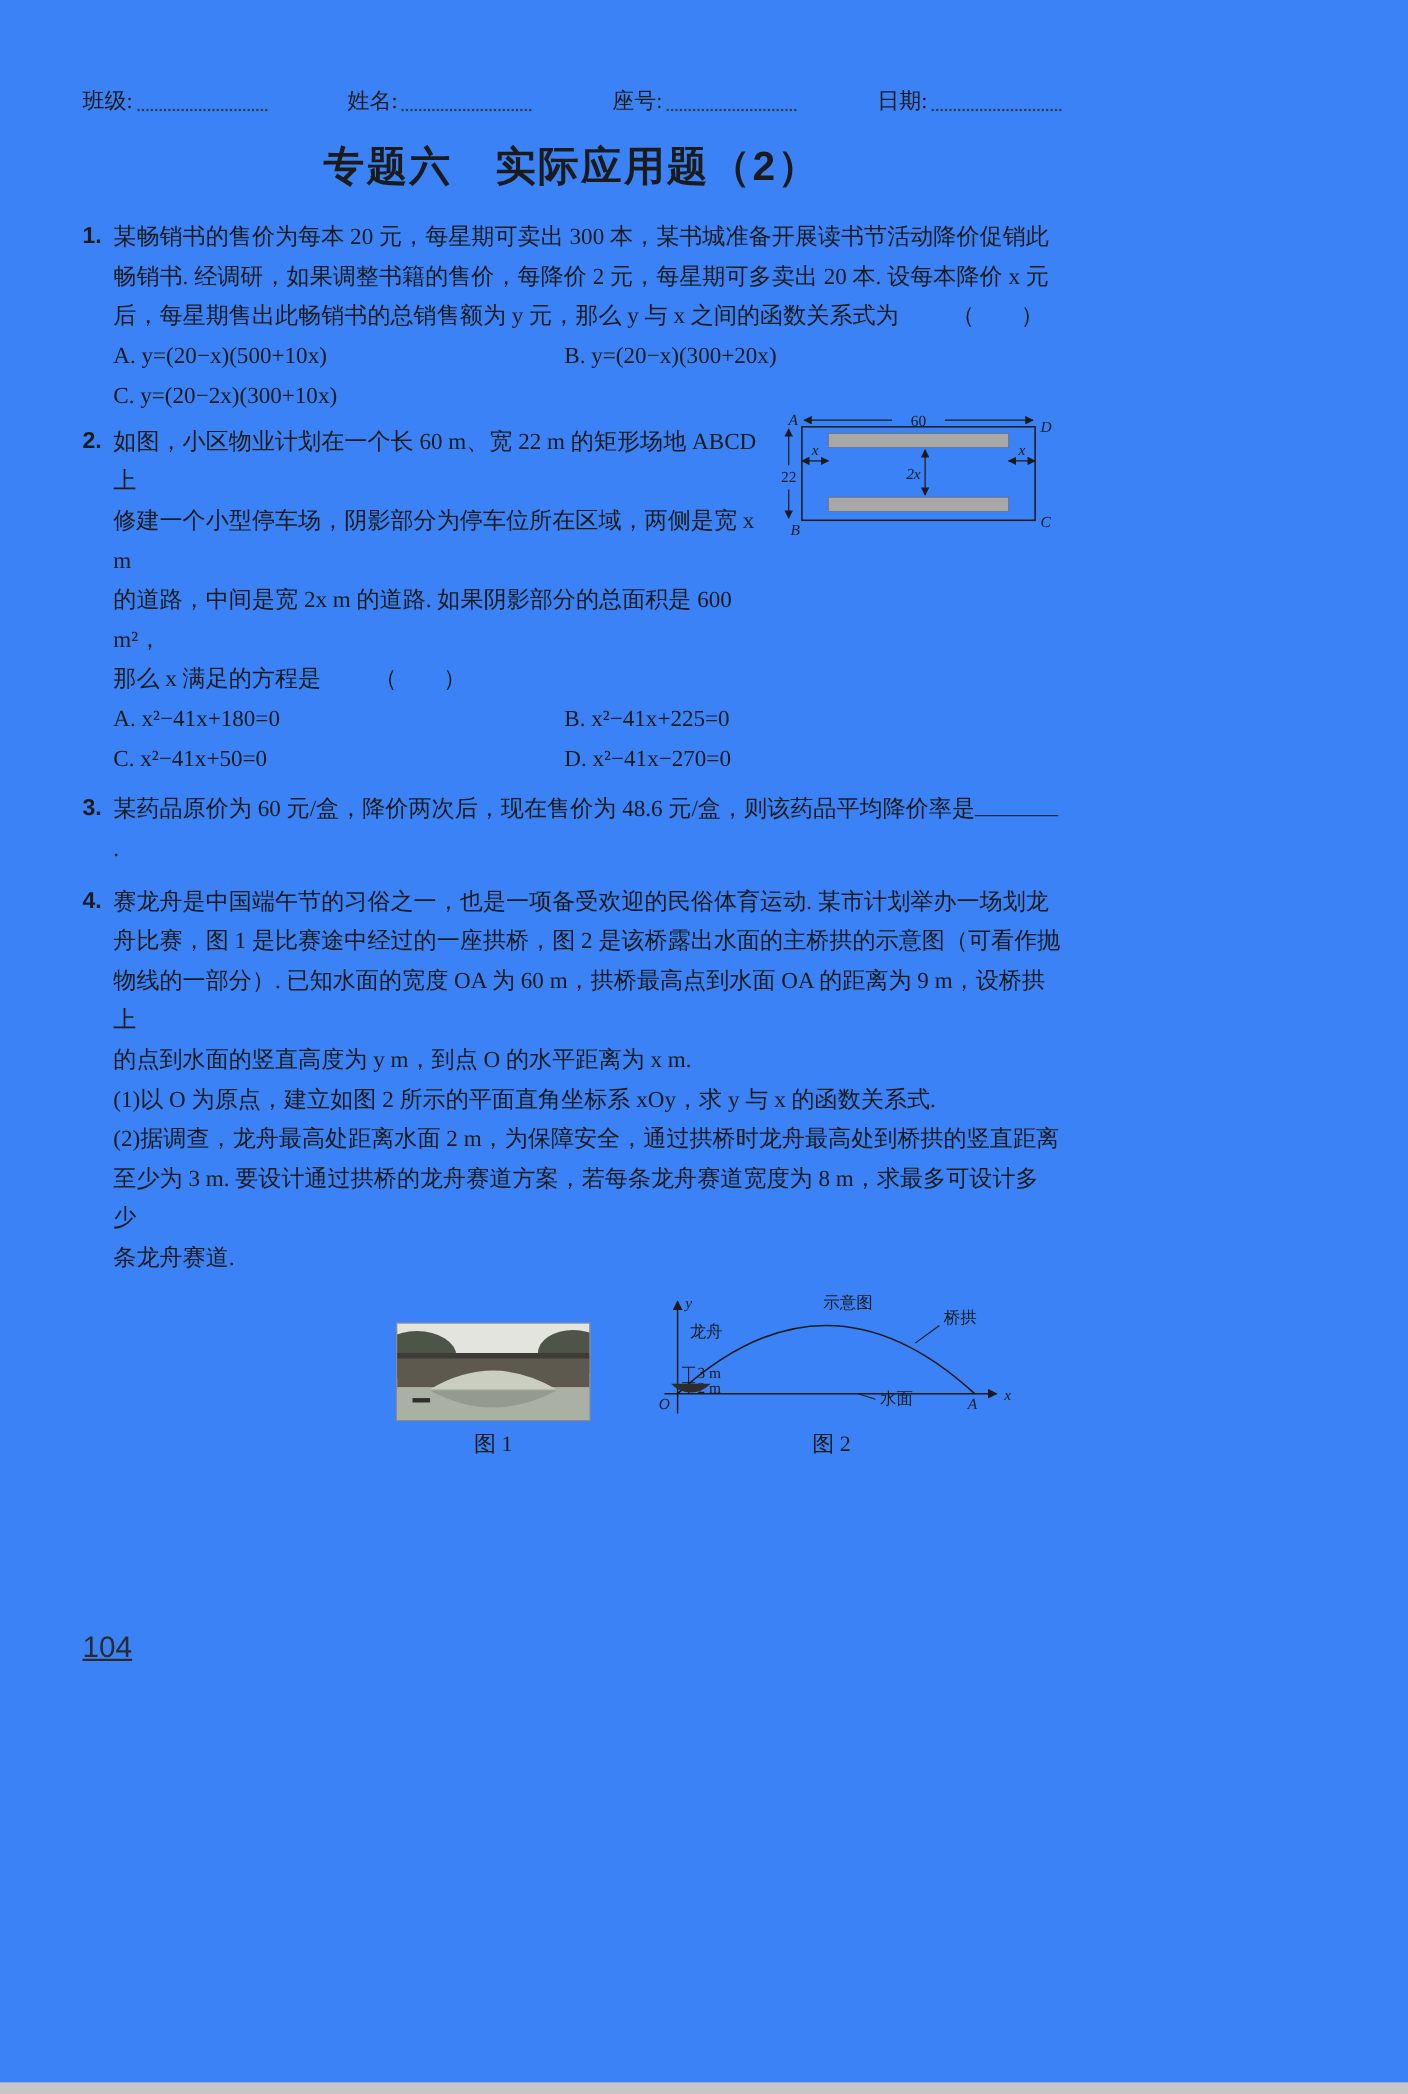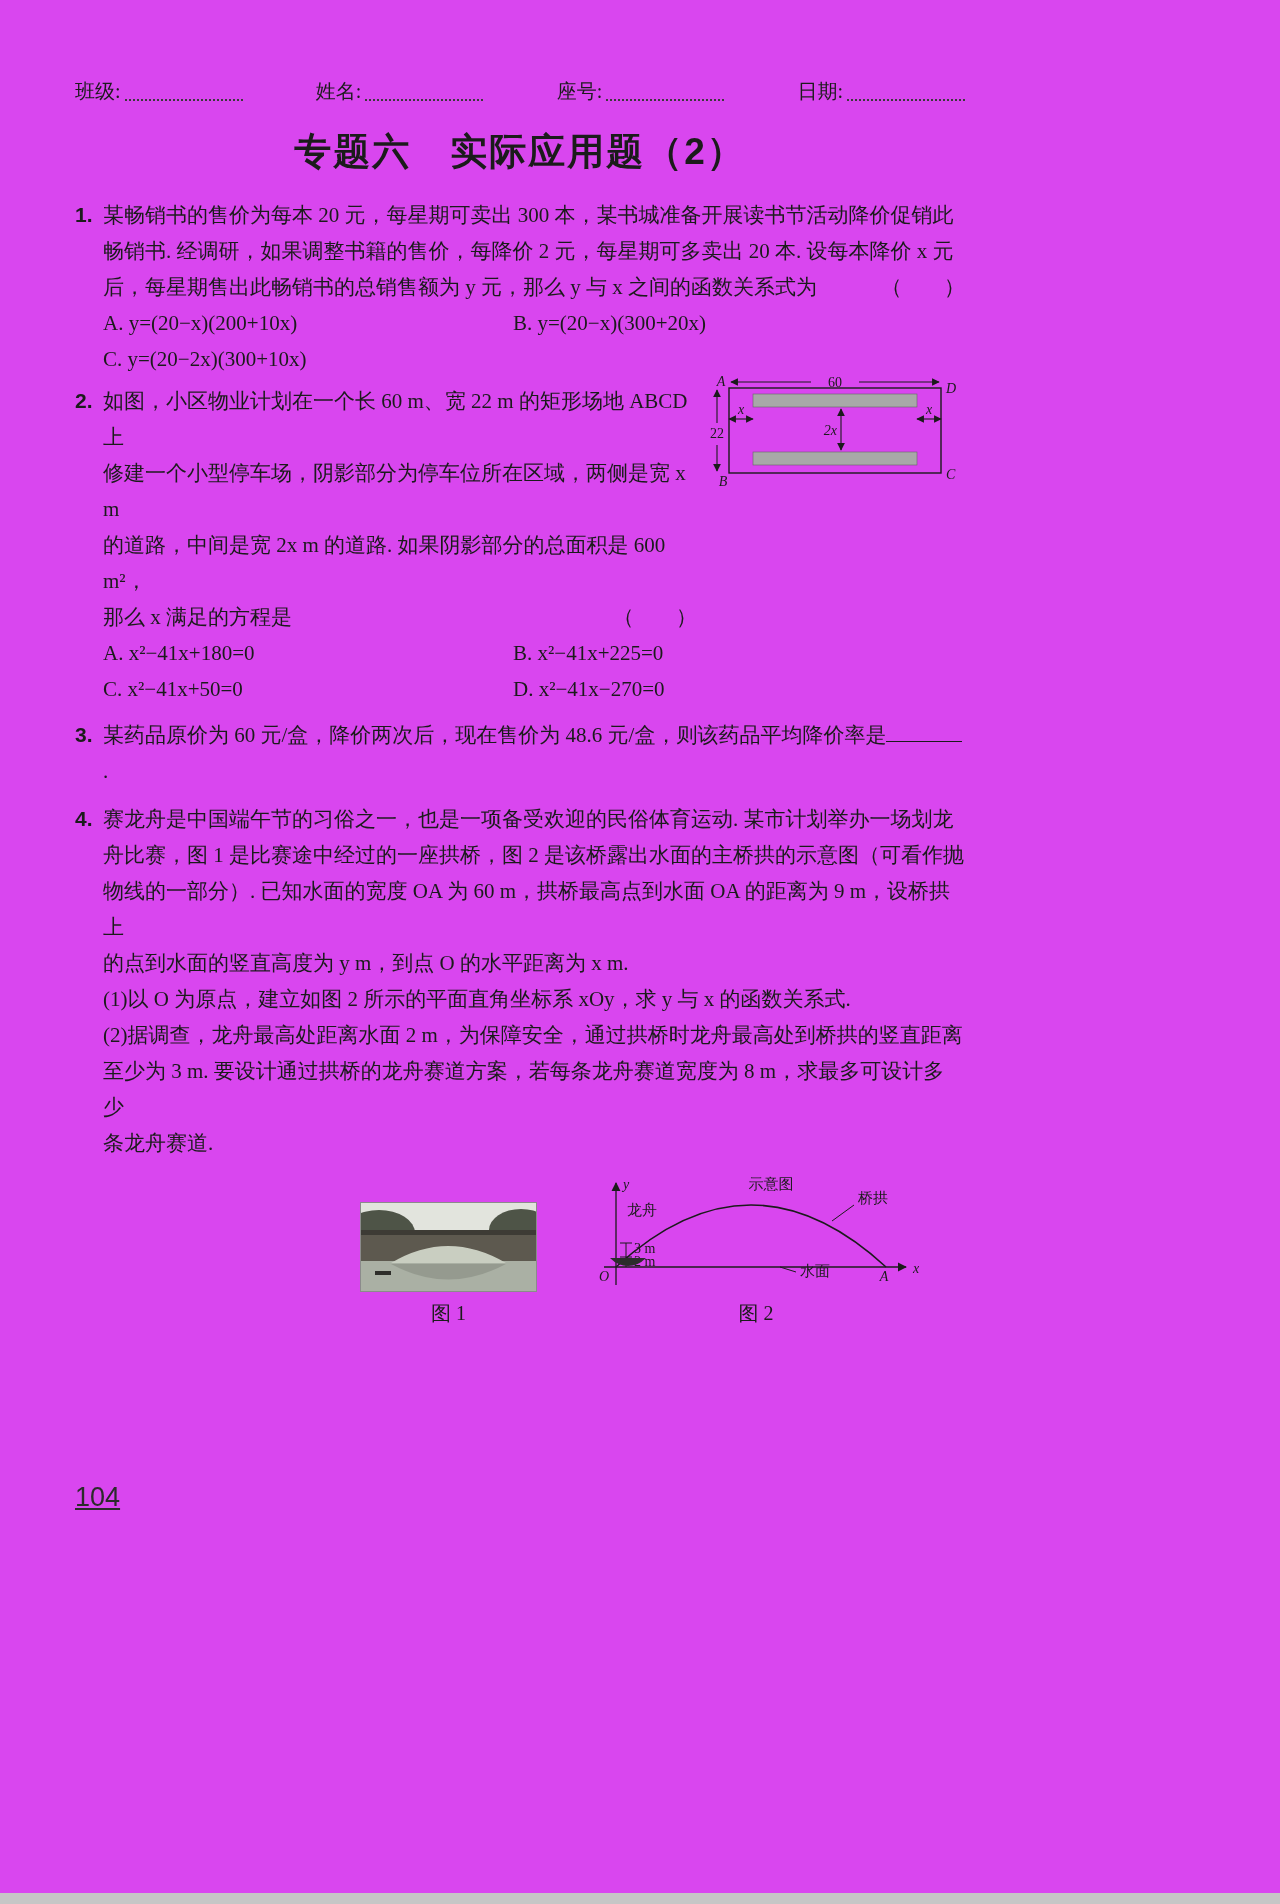--- a/index.html
+++ b/index.html
@@ -1,18 +1,18 @@
 <!DOCTYPE html>
 <html><head>
 <meta charset="utf-8">
 <style>
   * { margin:0; padding:0; box-sizing:border-box; }
   html,body { background:#ffffff; }
   .page {
-    position:relative; width:1280px; height:1904px; background:#d946ef;
+    position:relative; width:1280px; height:1904px; background:#3b82f6;
     font-family:"Liberation Serif","DejaVu Serif",serif; color:#1b1b1b; overflow:hidden;
   }
   .content { position:absolute; left:75px; top:78px; width:890px; }
 
   .header { display:flex; justify-content:space-between; font-size:20px; }
   .hfield { display:flex; align-items:flex-end; gap:4px; }
   .dots { display:inline-block; width:118px; height:5px; border-bottom:2px dotted #3a3a3a; margin-bottom:4px; }
 
   .title {
     font-family:"Liberation Sans","DejaVu Sans",sans-serif; font-weight:bold;
@@ -22,21 +22,21 @@
   .problem { position:relative; padding-left:28px; font-size:21px; line-height:36px; }
   .pnum {
     position:absolute; left:0; top:0; font-weight:bold;
     font-family:"Liberation Sans","DejaVu Sans",sans-serif; font-size:21px;
   }
   .p1 { margin-top:22px; }
   .p2 { margin-top:6px; }
   .p3 { margin-top:10px; }
   .p4 { margin-top:12px; }
 
-  .flexline { display:flex; justify-content:space-between;gap:48px; }
+  .flexline { display:flex; justify-content:flex-start;gap:48px; }
   .opts { display:grid; grid-template-columns:410px 1fr; }
 
   .p2 .tline { width:594px; }
   .p2fig { position:absolute; right:0; top:-8px; }
 
   .blank3 { display:inline-block; width:76px; border-bottom:1.5px solid #1b1b1b; height:14px; }
 
   .figrow { display:flex; margin-left:258px; gap:50px; margin-top:12px; align-items:flex-end; }
   .figblock { text-align:center; }
   .figcaption { font-size:20px; margin-top:4px; }
@@ -90,21 +90,21 @@
 
     <div class="problem p1">
       <span class="pnum">1.</span>
       <div class="line">某畅销书的售价为每本 20 元，每星期可卖出 300 本，某书城准备开展读书节活动降价促销此</div>
       <div class="line">畅销书. 经调研，如果调整书籍的售价，每降价 2 元，每星期可多卖出 20 本. 设每本降价 x 元</div>
       <div class="line flexline">
         <span>后，每星期售出此畅销书的总销售额为 y 元，那么 y 与 x 之间的函数关系式为</span>
         <span>（　　）</span>
       </div>
       <div class="opts">
-        <div>A. y=(20−x)(200+10x)</div>
+        <div>A. y=(20−x)(500+10x)</div>
         <div>B. y=(20−x)(300+20x)</div>
         <div>C. y=(20−2x)(300+10x)</div>
       </div>
     </div>
 
     <div class="problem p2">
       <span class="pnum">2.</span>
 
       <svg class="fig p2fig" width="264" height="114" viewBox="0 0 264 114">
         <rect x="28" y="13" width="212" height="85" fill="none" stroke="#1b1b1b" stroke-width="1.4"></rect>

